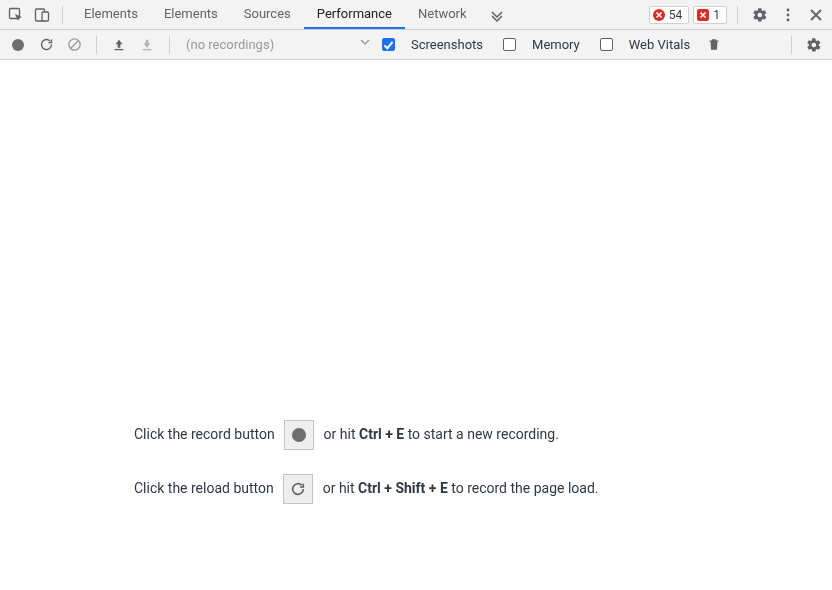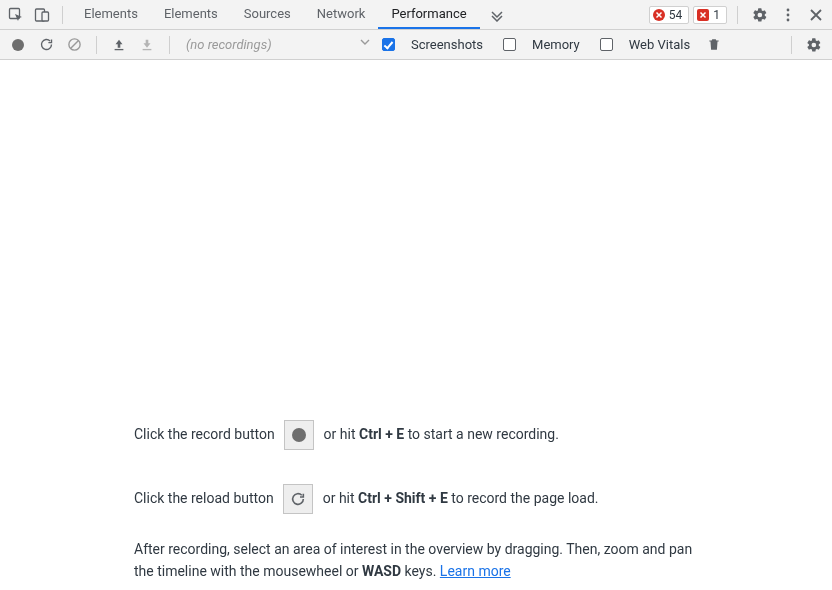--- a/index.html
+++ b/index.html
@@ -96,21 +96,20 @@
     cursor: pointer;
     border-radius: 2px;
   }
   .toolbar .icon-btn.disabled { color: #b4b4b4; pointer-events: none; }
   .recordings-select {
     display: flex; align-items: flex-start;
     color: #9a9a9a;
     width: 190px;
     padding-left: 6px;
     cursor: pointer;
-    font-style: italic;
   }
   .recordings-select .caret {
     margin-left: auto;
     color: #9a9a9a;
   }
   .chk {
     display: flex; align-items: center;
     gap: 16px;
     margin: 0 8px;
     cursor: pointer;
@@ -194,22 +193,22 @@
     <svg width="16" height="16" viewBox="0 0 16 16" fill="none" stroke="#5f6368" stroke-width="1.3">
       <rect x="1.5" y="2" width="9" height="12" rx="1"></rect>
       <rect x="8" y="5" width="6.5" height="9" rx="1" fill="#f3f3f3"></rect>
     </svg>
   </div>
   <div class="divider"></div>
   <div class="tabs">
     <div class="tab">Elements</div>
     <div class="tab">Elements</div>
     <div class="tab">Sources</div>
+    <div class="tab active">Performance</div>
     <div class="tab">Network</div>
-    <div class="tab active">Performance</div>
     <div class="overflow-tabs">
       <svg width="14" height="14" viewBox="0 0 14 14">
           <path d="M2 4 L7 9 L12 4" stroke="#5f6368" stroke-width="1.5" fill="none"></path>
           <path d="M2 8 L7 13 L12 8" stroke="#5f6368" stroke-width="1.5" fill="none"></path>
         </svg>
     </div>
   </div>
   <div class="tabbar-right">
     <div class="badge">
       <span class="dot">
@@ -325,17 +324,14 @@
         </span><span> or hit </span><strong>Ctrl + E</strong><span> to start a new recording.</span>
     </span>
     <span class="line">
       <span>Click the reload button </span><span class="inline-icon">
         <svg width="16" height="16" viewBox="0 0 24 24" fill="none" stroke="#5f6368" stroke-width="2.4">
             <path d="M20 12a8 8 0 1 1-2.34-5.66"></path>
             <path d="M20 4v5h-5"></path>
           </svg>
       </span><span> or hit </span><strong>Ctrl + Shift + E</strong><span> to record the page load.</span>
     </span>
-    <span class="line">
-      <span>After recording, select an area of interest in the overview by dragging. Then, zoom and pan the timeline with the mousewheel or </span><strong>WASD</strong><span> keys. </span><a class="link">Learn more</a>
-    </span>
   </div>
 </div>
 
 </body></html>

